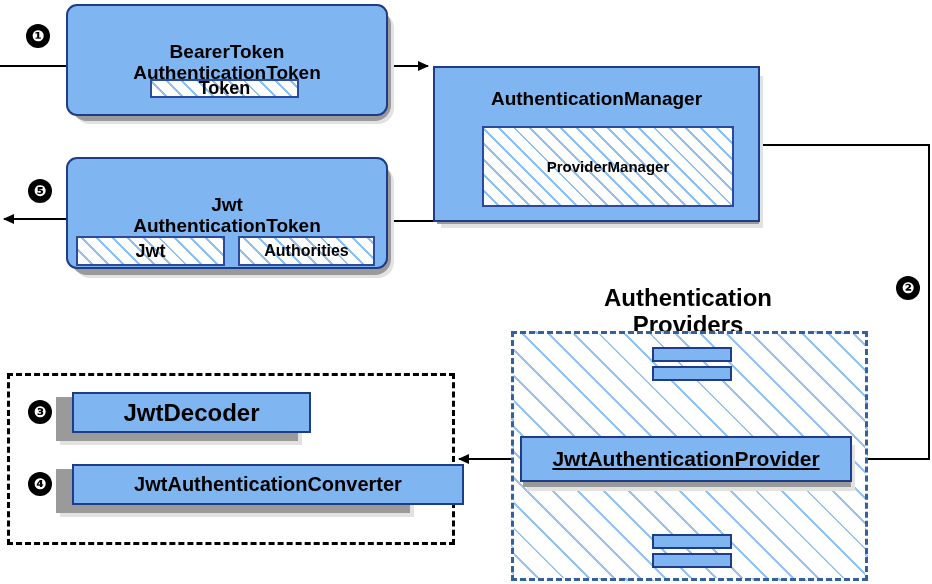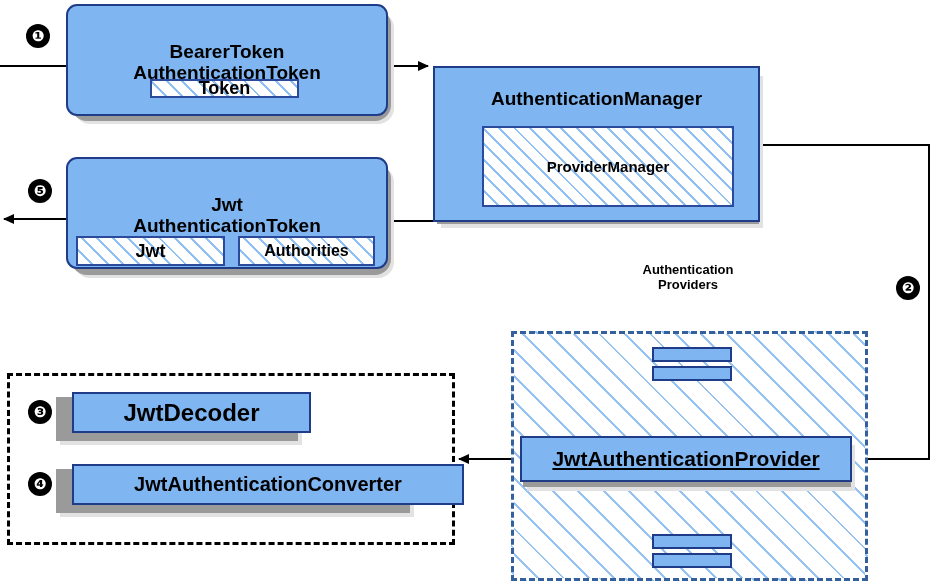--- a/index.html
+++ b/index.html
@@ -113,21 +113,21 @@
   <div class="node rounded" style="left:66px;top:157px;width:322px;height:112px;flex-direction:column;">
     <div style="font-size:19px;margin-top:6px;">
       <span>Jwt</span><br>
       <span>AuthenticationToken</span>
     </div>
   </div>
   <div class="inner hatch" style="left:76px;top:236px;width:149px;height:30px;font-size:18px;">Jwt</div>
   <div class="inner hatch" style="left:238px;top:236px;width:137px;height:30px;font-size:16px;">Authorities</div>
   <div class="bullet" style="left:28px;top:179px;">❺</div>
 
-  <div class="plain-label" style="left:566px;top:263px;width:244px;font-size:13px;">
+  <div class="plain-label" style="left:566px;top:285px;width:244px;font-size:24px;">
     <span>Authentication</span><br>
     <span>Providers</span>
   </div>
 
   <div class="dashed-blue hatch-region" style="left:511px;top:331px;width:357px;height:250px;"></div>
 
   <div class="small-bar" style="left:652px;top:347px;width:80px;height:15px;"></div>
   <div class="small-bar" style="left:652px;top:366px;width:80px;height:15px;"></div>
 
   <div class="shadow-light" style="left:527px;top:445px;width:328px;height:46px;"></div>

